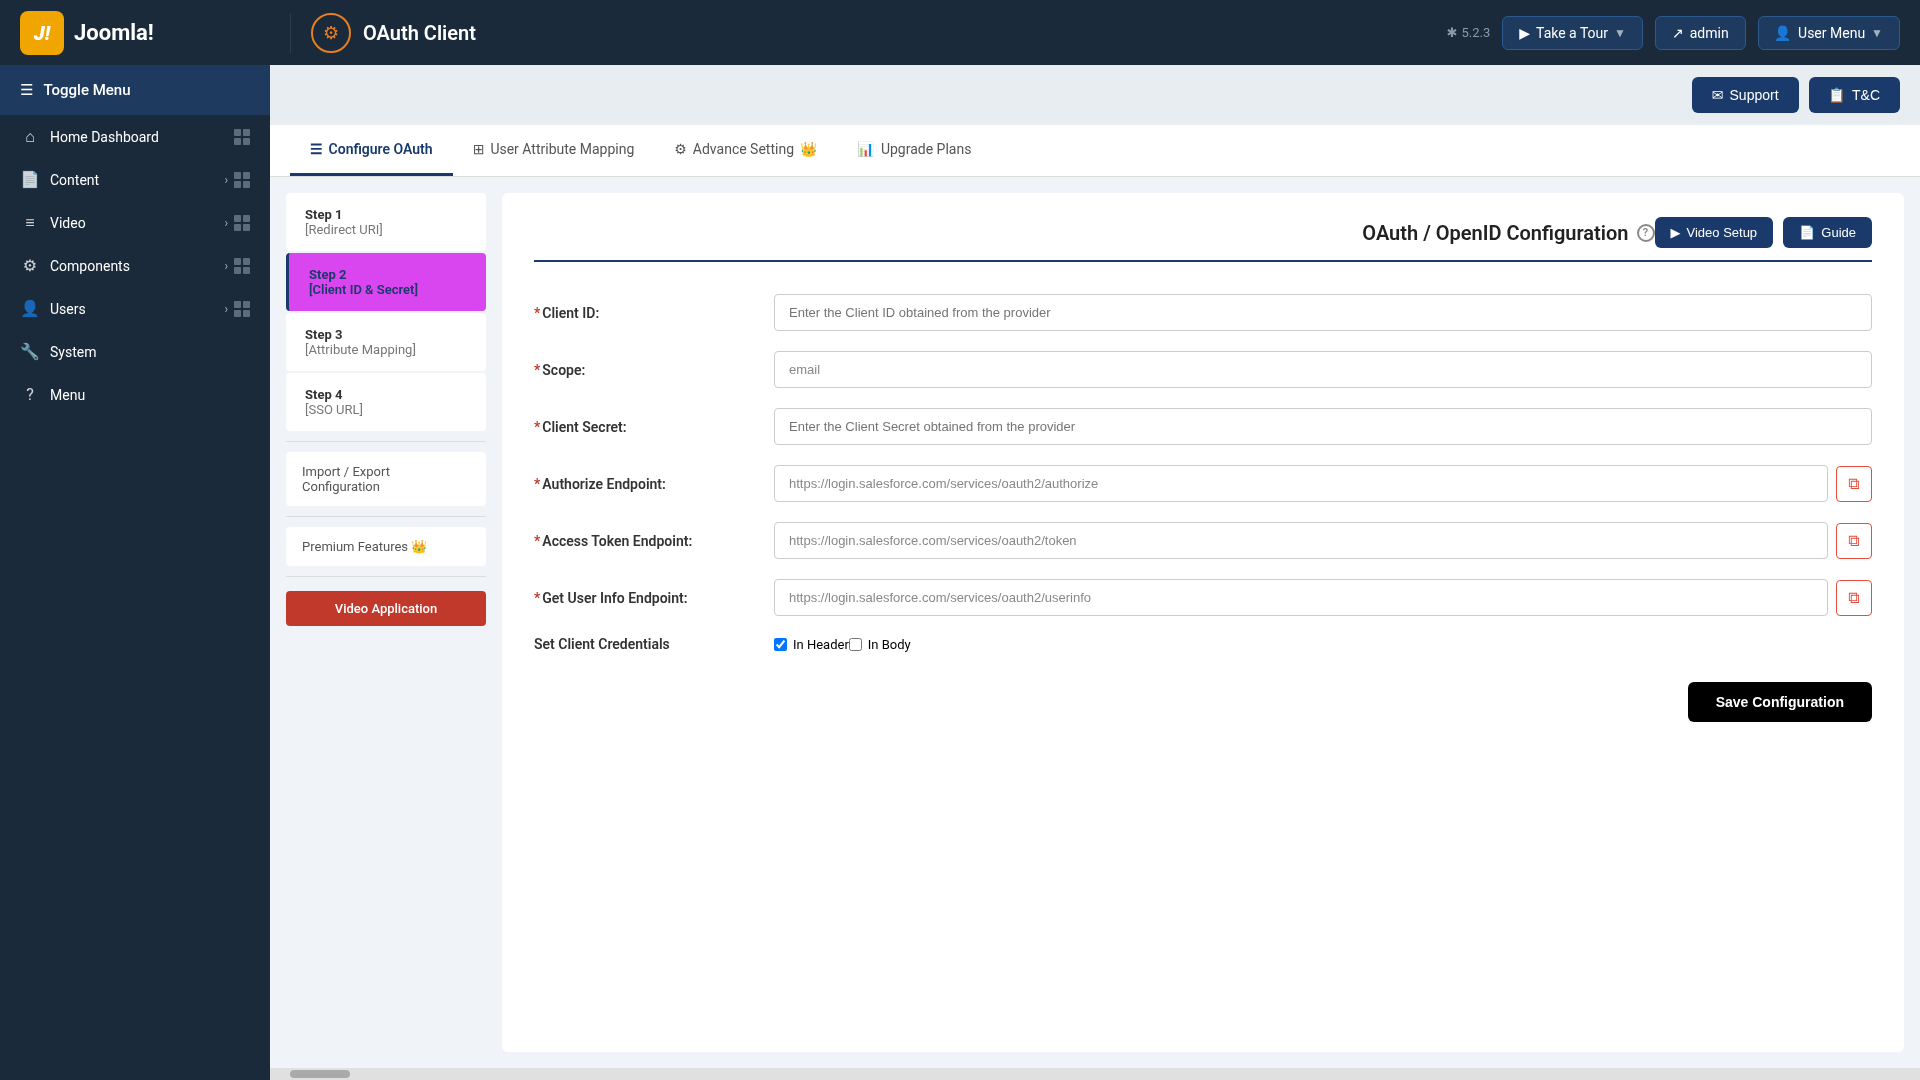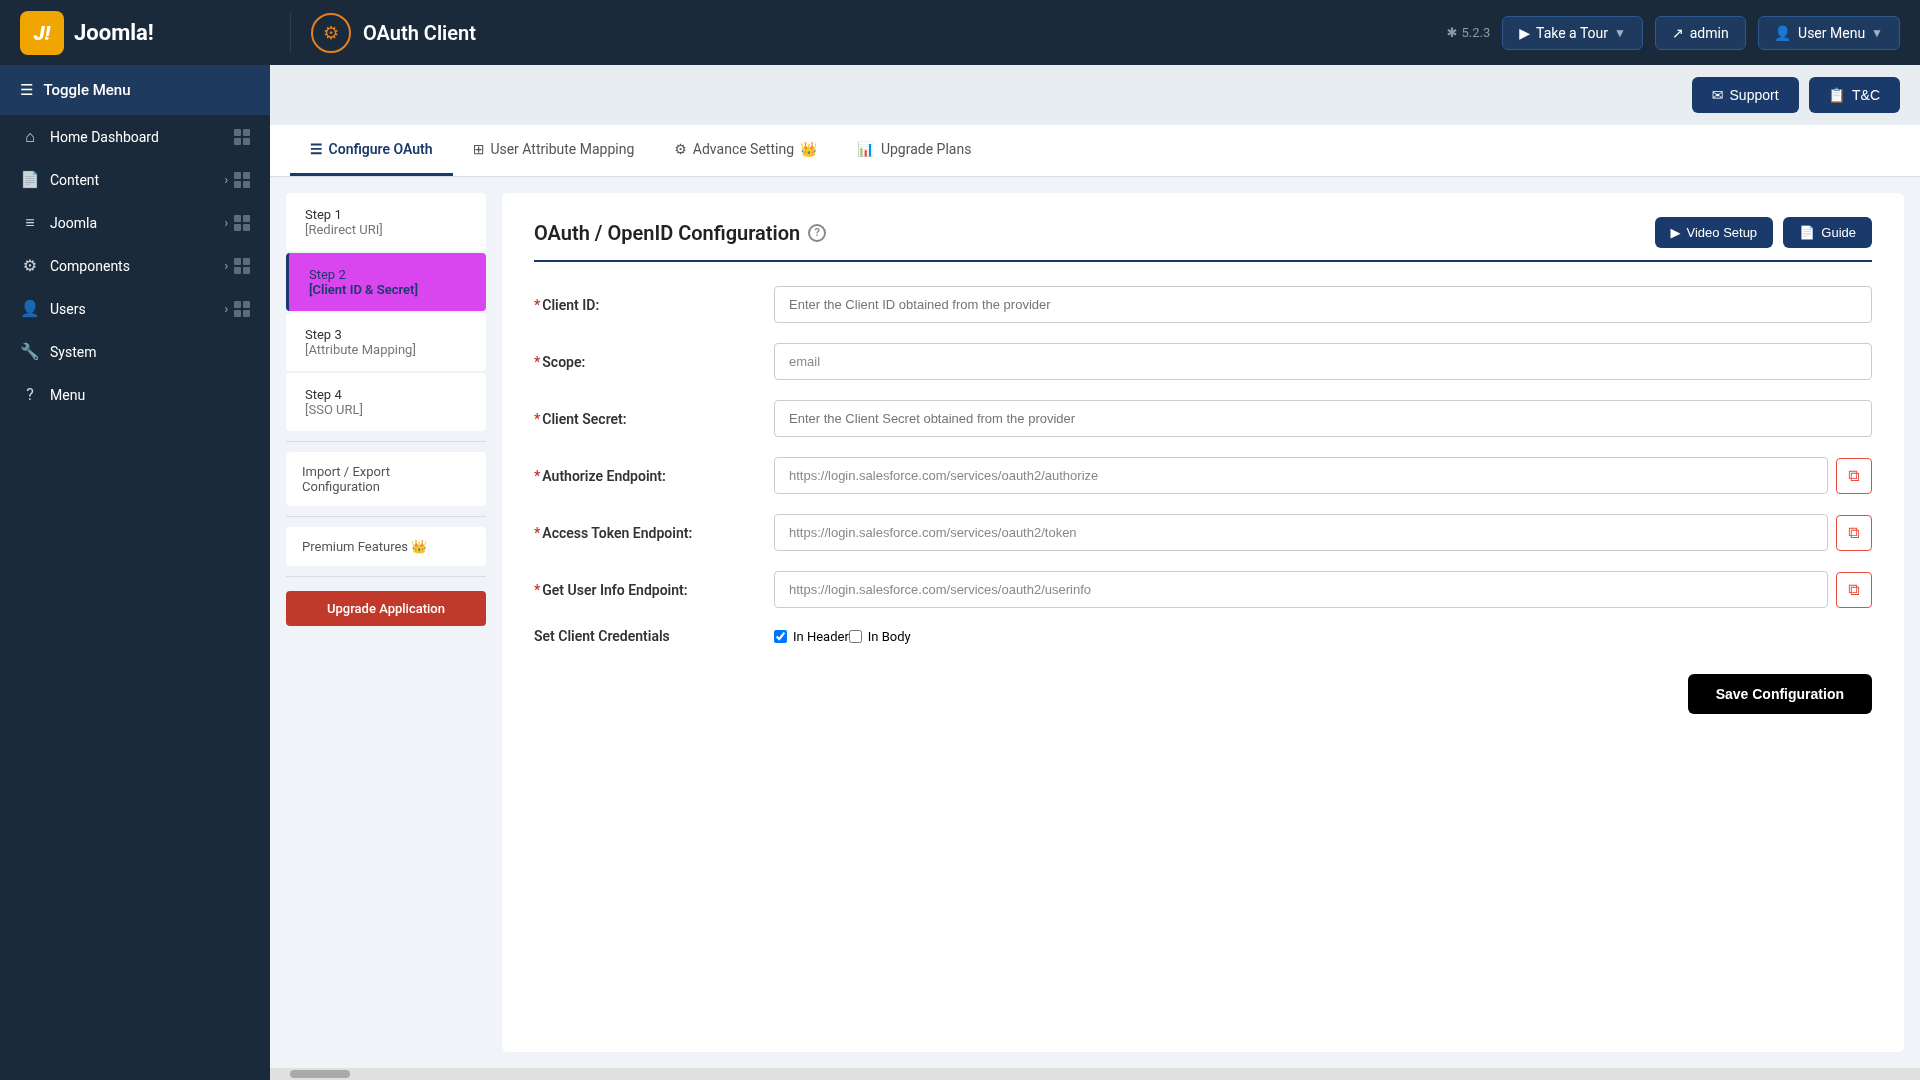--- a/index.html
+++ b/index.html
@@ -229,21 +229,21 @@
       color: #333;
       border-left: 3px solid transparent;
     }
     .left-nav-item.active {
       border-left-color: #1a3a6b;
       background: #d946ef;
       font-weight: 600;
       color: #1a3a6b;
       padding-left: 20px;
     }
-    .left-nav-item .step-label { font-weight: 400; }
+    .left-nav-item .step-label { font-weight: 700; }
     .left-nav-item .step-sub { font-size: 13px; color: #777; }
     .left-nav-item.active .step-sub { color: #1a3a6b; }
     .left-nav-divider { height: 1px; background: #ddd; margin: 8px 0; }
     .left-nav-section {
       padding: 12px 16px;
       background: white;
       border-radius: 4px;
       font-size: 13px;
       color: #555;
       cursor: pointer;
@@ -265,22 +265,22 @@
     .form-panel {
       flex: 1;
       background: white;
       border-radius: 6px;
       padding: 24px 32px;
       overflow-y: auto;
     }
     .form-header {
       display: flex;
       align-items: center;
-      justify-content: space-between;
-      margin-bottom: 24px;
+      justify-content: flex-end;
+      margin-bottom: 32px;
       padding-bottom: 12px;
       border-bottom: 2px solid #1a3a6b;
     }
     .form-title {
       display: flex;
       align-items: center;
       gap: 8px;
       font-size: 20px;
       font-weight: 600;
       color: #222;
@@ -473,21 +473,21 @@
             <span></span>
             <span></span>
             <span></span>
           </div>
       </div>
     </div>
 
     <div class="sidebar-item">
       <div class="sidebar-item-left">
         <span class="sidebar-item-icon">≡</span>
-        <span>Joomla</span>
+        <span>Video</span>
       </div>
       <div class="sidebar-item-actions">
         <span class="chevron">›</span>
         <div class="sidebar-grid-icon">
             <span></span>
             <span></span>
             <span></span>
             <span></span>
           </div>
       </div>
@@ -597,21 +597,21 @@
           <span style="white-space:pre-line;">Import / Export
 Configuration</span>
         </div>
         <div class="left-nav-divider"></div>
         <div class="left-nav-section">
           <span>Premium Features</span>
           <span class="premium-badge"> 👑</span>
         </div>
         <div class="left-nav-divider"></div>
         <div class="left-nav-delete">
-          <span>Upgrade Application</span>
+          <span>Video Application</span>
         </div>
       </div>
 
       <div class="form-panel">
         <div class="form-header">
           <div class="form-title">
             <span>OAuth / OpenID Configuration</span>
             <span class="info-icon">?</span>
           </div>
           <div class="form-header-btns">

